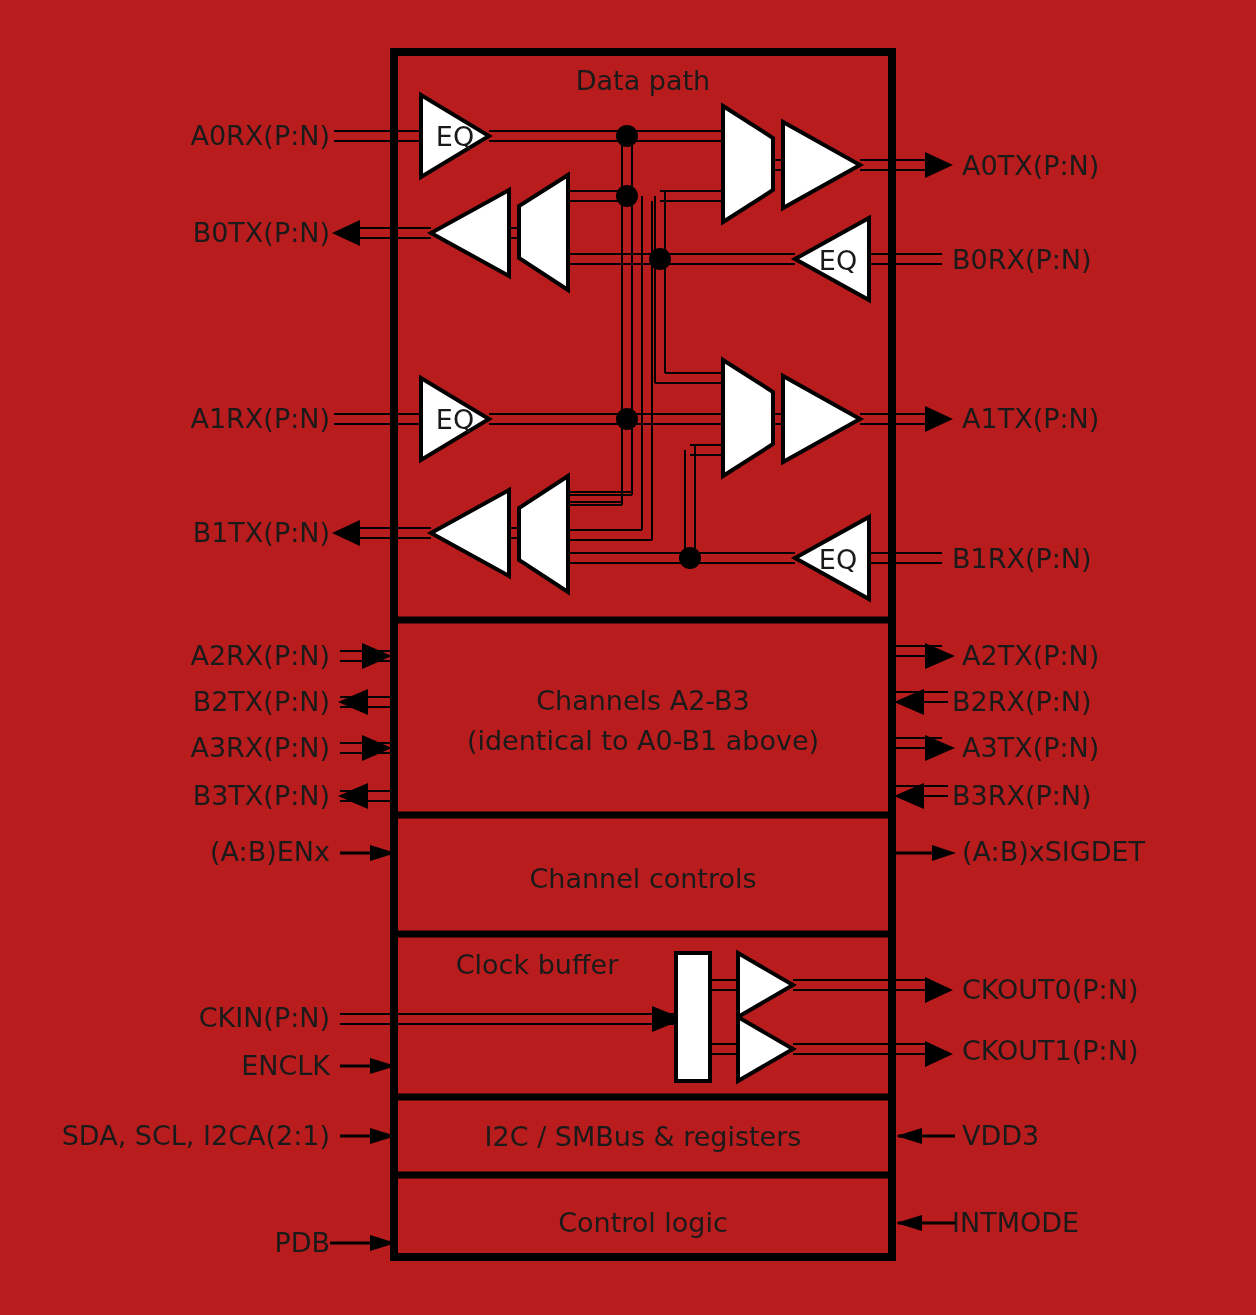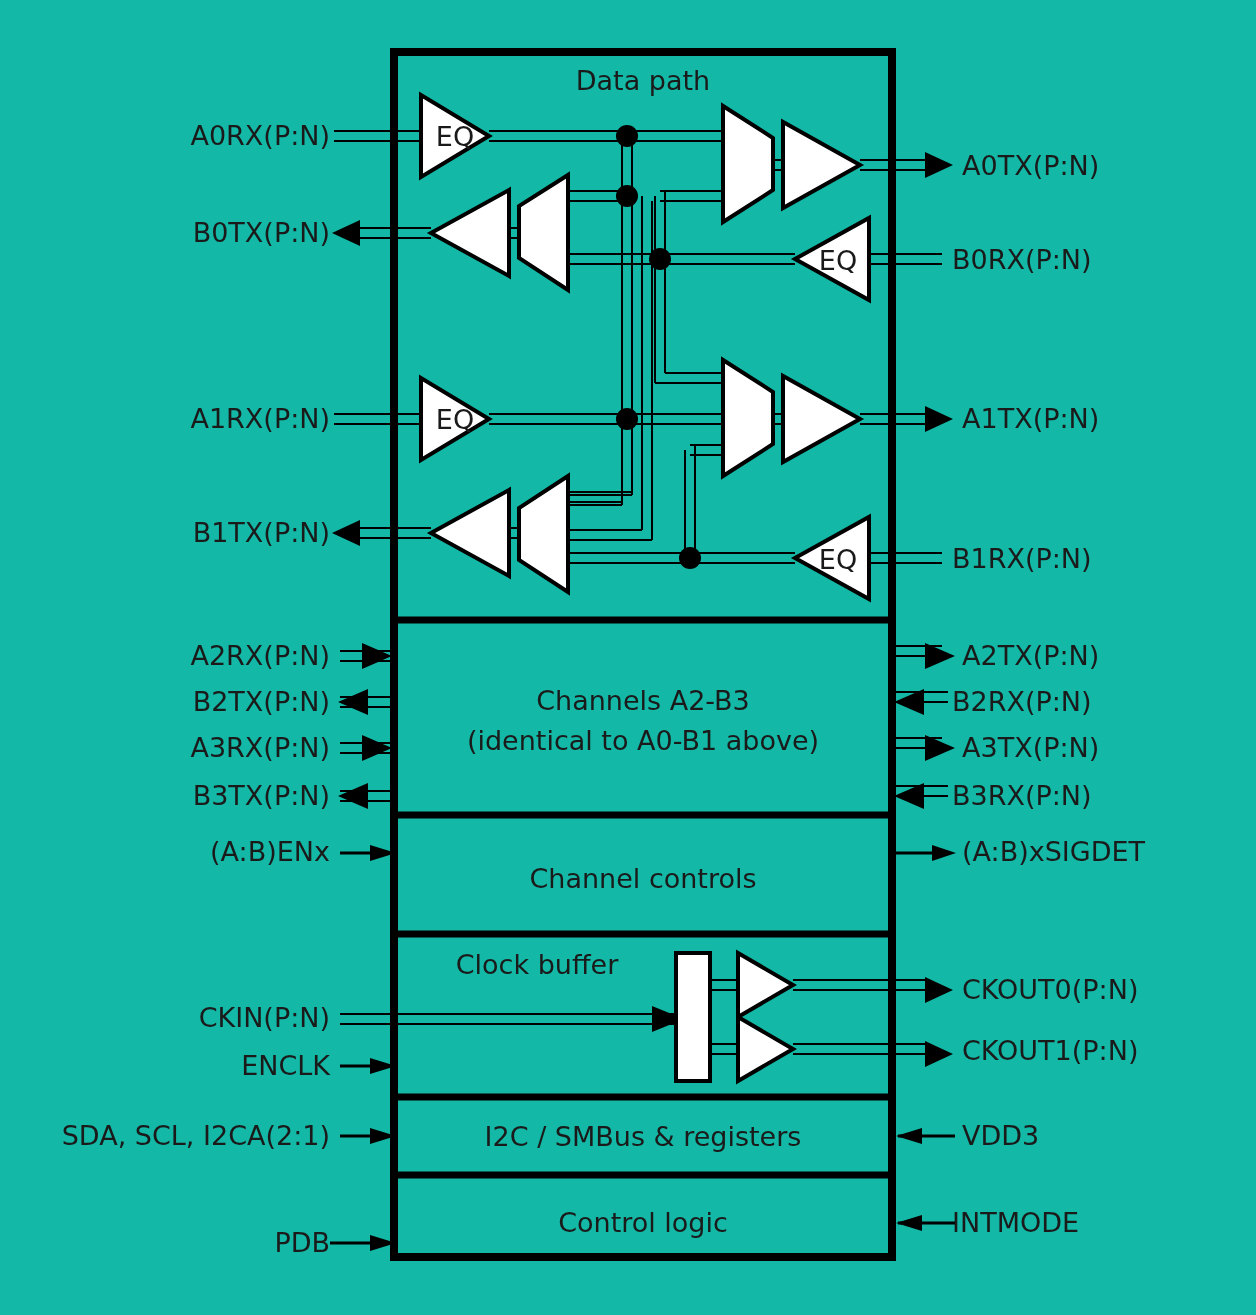--- a/index.html
+++ b/index.html
@@ -7,21 +7,21 @@
     padding: 0;
     background: #ffffff;
   }
   body {
     font-family: "DejaVu Sans", sans-serif;
   }
   #root {
     position: relative;
     width: 1256px;
     height: 1315px;
-    background: #14b8a6;
+    background: #b91c1c;
     overflow: hidden;
   }
   svg#diagram {
     position: absolute;
     left: 0;
     top: 0;
     width: 1256px;
     height: 1315px;
     display: block;
   }

